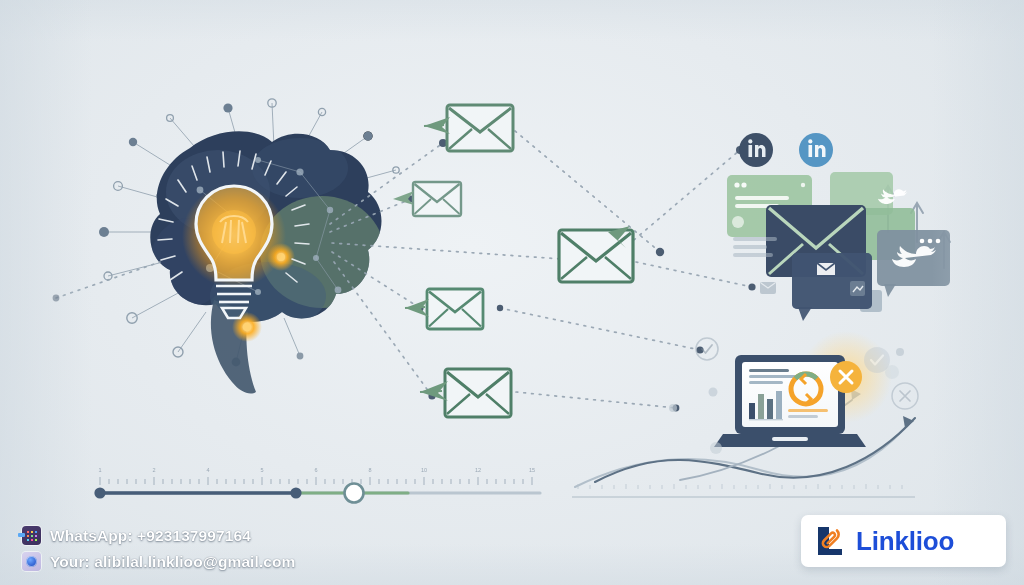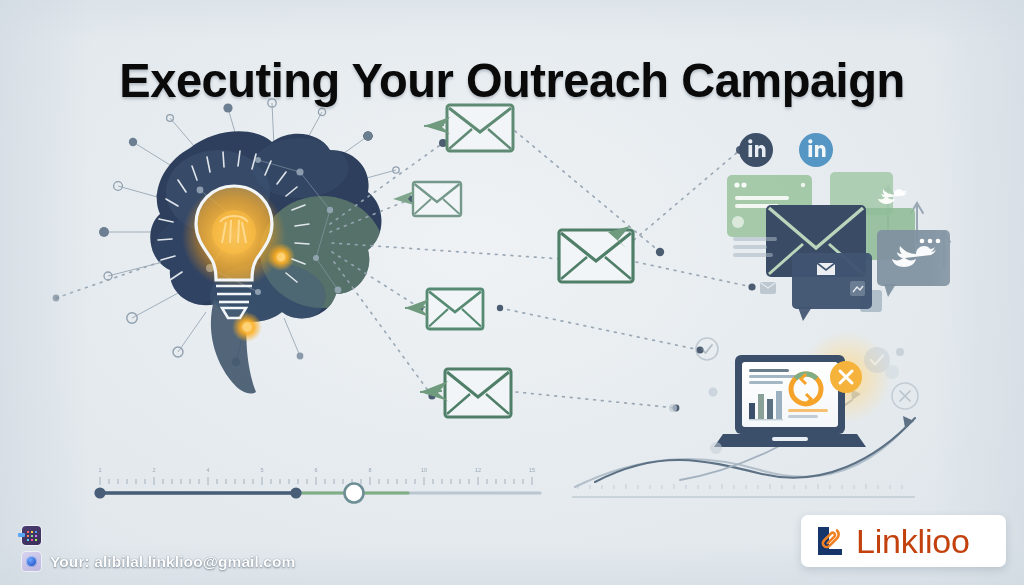--- a/index.html
+++ b/index.html
@@ -97,21 +97,21 @@
   .logo-card{
     position:absolute; right:18px; bottom:18px; z-index:40;
     width:205px; height:52px; border-radius:7px;
     background:#ffffff;
     box-shadow:0 3px 9px rgba(70,90,110,.20);
     display:flex; align-items:center; gap:11px;
     padding:0 15px 0 14px;
   }
   .logo-mark{ position:relative; width:30px; height:32px; flex:0 0 auto; }
   .logo-text{
-    font-size:34px; font-weight:400; color:#c2410c;
+    font-size:26px; font-weight:700; color:#1d4ed8;
     letter-spacing:-.2px; line-height:1;
   }
 </style>
 </head>
 <body>
 
 <div id="stage">
 
   <svg class="art" viewBox="0 0 1024 585" aria-hidden="true">
     <defs>
@@ -610,30 +610,28 @@
           <line x1="854" y1="485" x2="854" y2="489"></line>
         <line x1="866" y1="484" x2="866" y2="489"></line>
           <line x1="878" y1="485" x2="878" y2="489"></line>
         <line x1="890" y1="485" x2="890" y2="489"></line>
           <line x1="902" y1="485" x2="902" y2="489"></line>
       </g>
       <line x1="572" y1="497" x2="915" y2="497" stroke="#b7c3cd" stroke-width="1.6" opacity=".8"></line>
     </g>
   </svg>
 
-  <div class="title-wrap">
-    <h1 class="title">Executing Your Outreach Campaign</h1>
-  </div>
 
   <div class="contact">
     <div class="contact-row">
       <span class="cicon wa">
         <span class="tick"></span>
           <span class="grid"></span>
       </span>
+      <span>WhatsApp: +923137997164</span>
     </div>
     <div class="contact-row">
       <span class="cicon em">
         <span class="dot"></span>
       </span>
       <span>Your: alibilal.linklioo@gmail.com</span>
     </div>
   </div>
 
   <div class="logo-card">

